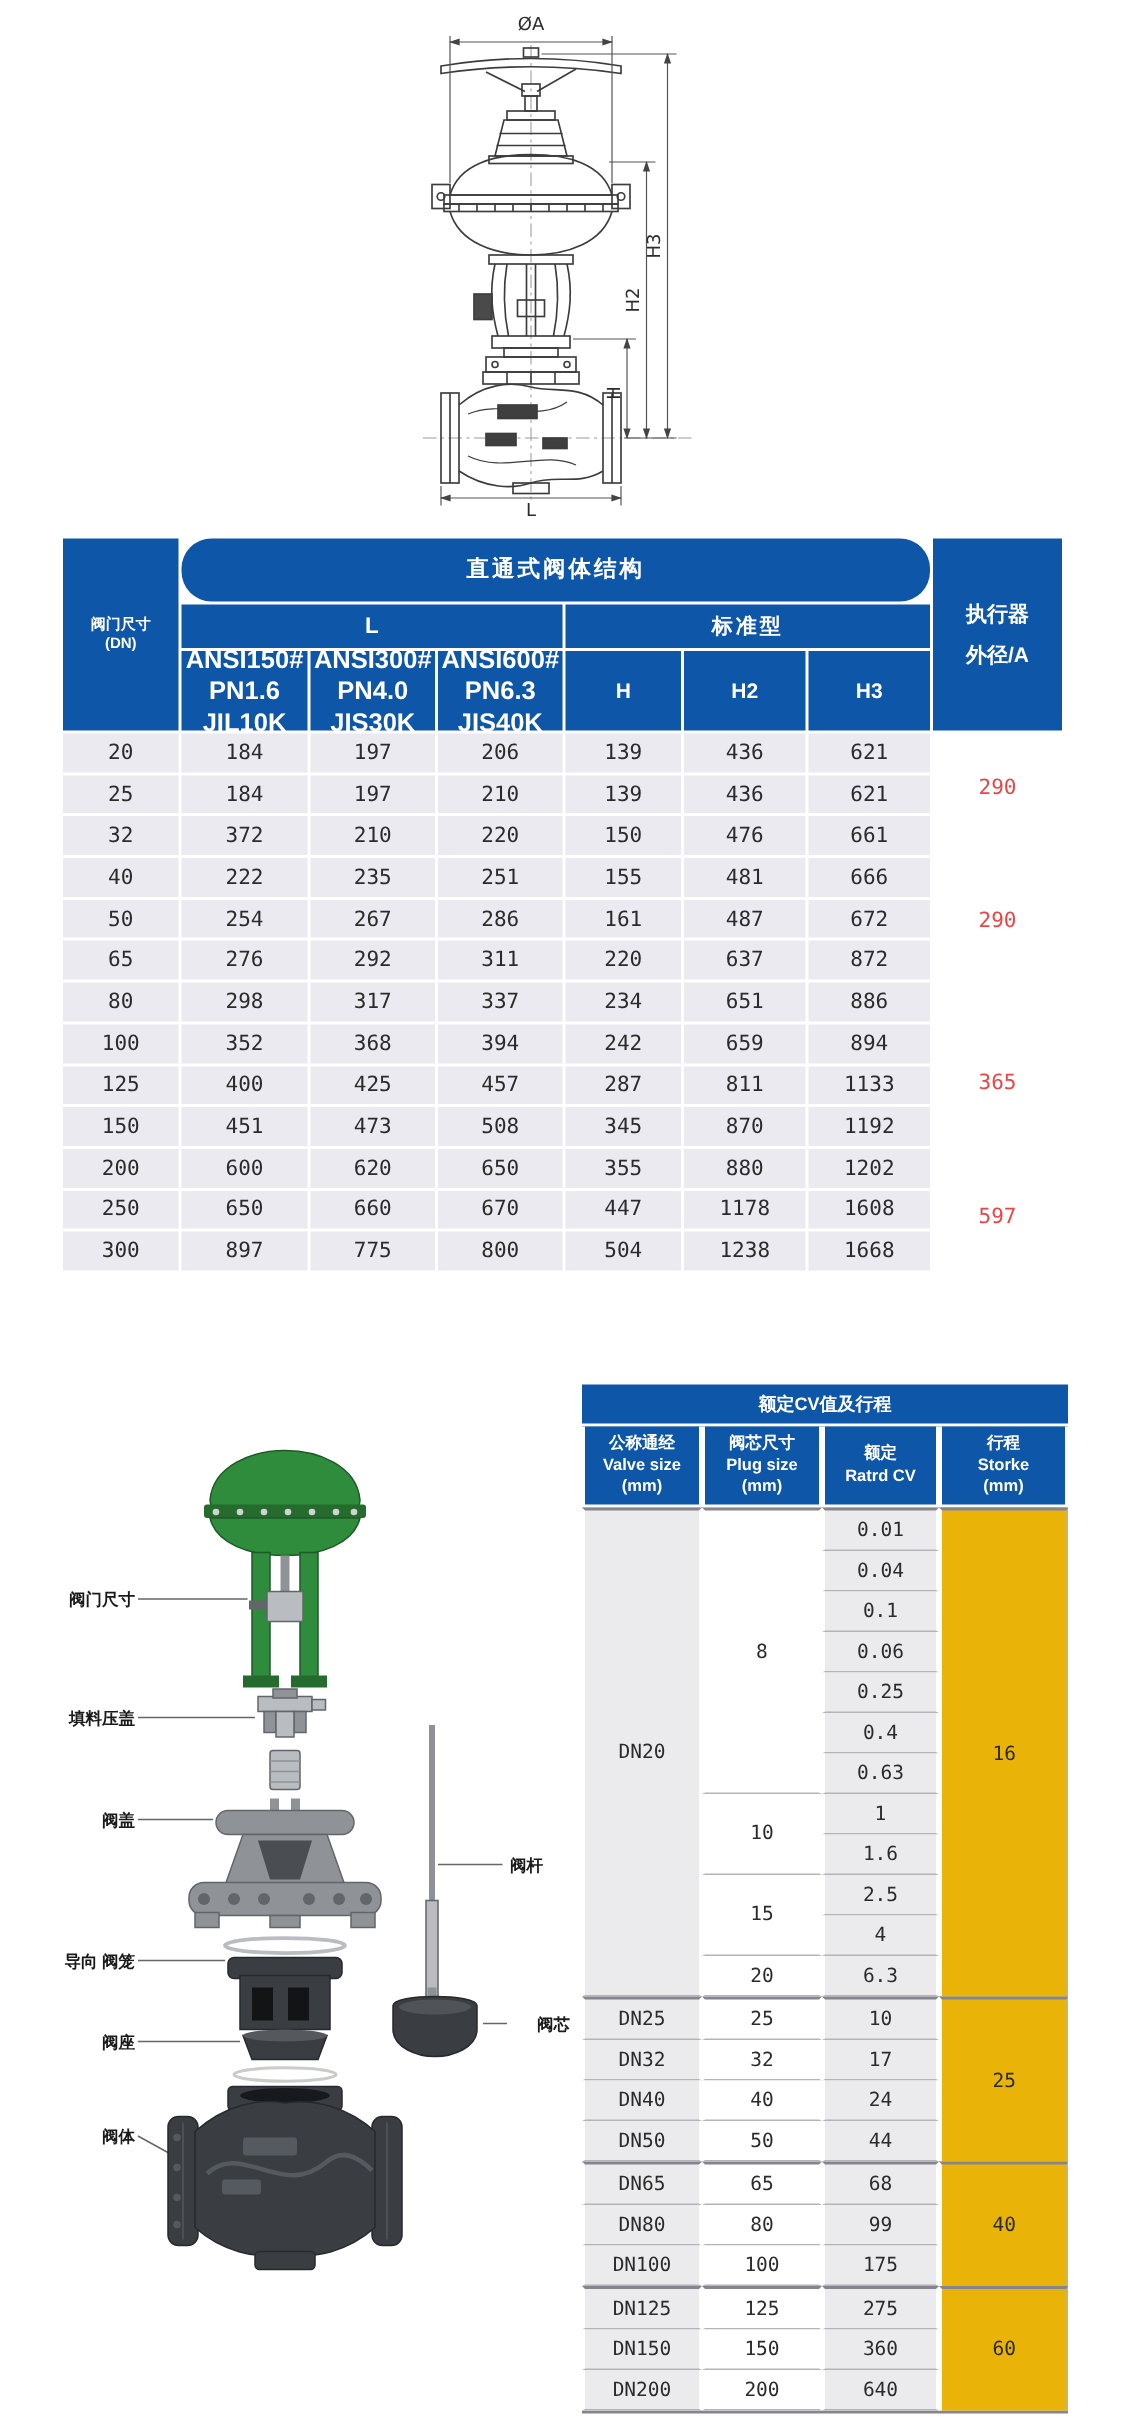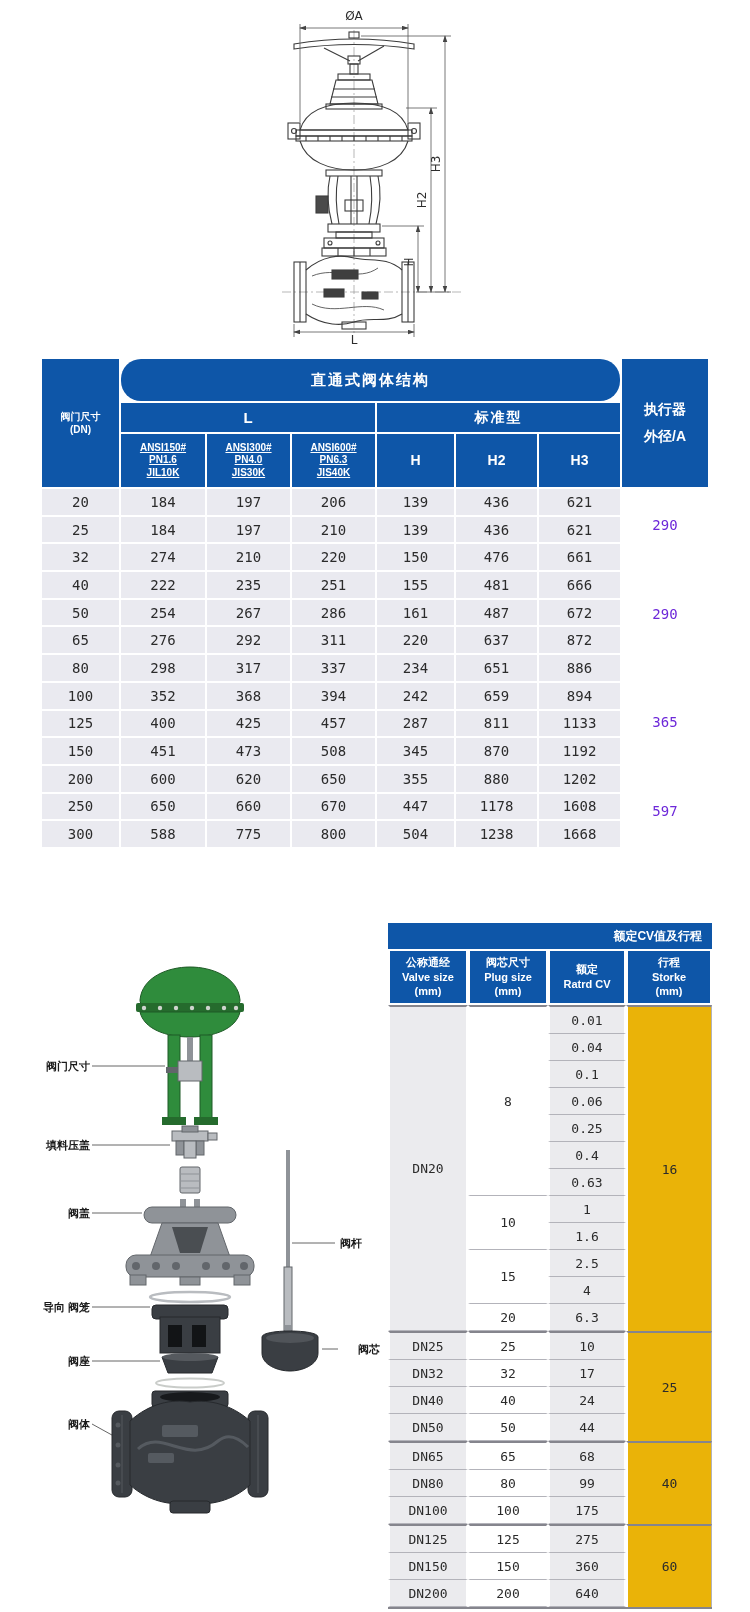--- a/index.html
+++ b/index.html
@@ -24,42 +24,42 @@
     grid-template-columns:77px 84px 83px 83px 77px 81px 81px 86px;
     grid-template-rows:42px 29px 53px;
     column-gap:2px;row-gap:2px;
   }
   .hc{background:var(--blue);color:#fff;display:flex;align-items:center;justify-content:center;
       font-weight:bold;text-align:center;white-space:pre-line;line-height:1.3;}
   .h-dn{grid-row:1/4;grid-column:1;font-size:10px;}
   .h-struct{grid-row:1;grid-column:2/8;font-size:15px;letter-spacing:2px;border-radius:20px;}
   .h-l{grid-row:2;grid-column:2/5;font-size:15px;}
   .h-std{grid-row:2;grid-column:5/8;font-size:14px;letter-spacing:2px;}
-  .h-ansi{grid-row:3;font-size:10px;line-height:1.25;text-decoration:underline;}
+  .h-ansi{grid-row:3;font-size:17px;line-height:1.25;}
   .h-a1{grid-column:2}.h-a2{grid-column:3}.h-a3{grid-column:4}
   .h-h{grid-row:3;font-size:14px;}
   .h-hc1{grid-column:5}.h-hc2{grid-column:6}.h-hc3{grid-column:7}
   .h-act{grid-row:1/4;grid-column:8;font-size:14px;line-height:1.9;}
   #t1-data{display:flex;margin-top:2px;column-gap:2px;}
   #t1-rows{display:flex;flex-direction:column;row-gap:2px;}
   .t1-row{display:grid;grid-template-columns:77px 84px 83px 83px 77px 81px 81px;column-gap:2px;height:25.7px;}
   .t1-cell{background:var(--cellgray);display:flex;align-items:center;justify-content:center;
       font-family:"DejaVu Sans Mono",monospace;font-size:14px;color:#2b2b2b;}
   #t1-act{width:86px;display:flex;flex-direction:column;}
   .t1-act-cell{display:flex;align-items:center;justify-content:center;
-      font-family:"DejaVu Sans Mono",monospace;font-size:14px;color:#6d28d9;flex-basis:0;}
+      font-family:"DejaVu Sans Mono",monospace;font-size:14px;color:#ef4444;flex-basis:0;}
   
   #exploded{position:absolute;left:30px;top:905px;width:345px;height:645px;}
   #exploded svg{position:absolute;left:0;top:0;}
   .dlabel{position:absolute;font-size:11px;font-weight:bold;color:#1a1a1a;white-space:nowrap;}
   
   #cv-wrap{position:absolute;left:388px;top:923px;width:324px;}
   #cv{border-collapse:separate;border-spacing:0;table-layout:fixed;width:324px;border-bottom:2px solid #85858d;}
   #cv td{font-family:"DejaVu Sans Mono",monospace;font-size:13px;color:#2b2b2b;text-align:center;vertical-align:middle;}
-  #cv .cv-title{background:var(--blue);color:#fff;text-align:right;padding:0 10px;height:26px;
+  #cv .cv-title{background:var(--blue);color:#fff;text-align:center;padding:0 10px;height:26px;
       font-family:"Liberation Sans","DejaVu Sans",sans-serif;font-size:12px;font-weight:bold;border-bottom:2px solid #fff;}
   #cv .cv-th{background:var(--blue);color:#fff;text-align:center;white-space:pre-line;height:50px;
       font-family:"Liberation Sans","DejaVu Sans",sans-serif;font-size:11px;line-height:1.35;font-weight:bold;
       border-left:2px solid #fff;border-right:2px solid #fff;border-bottom:2px solid #fff;}
   #cv .c-valve{background:var(--cvgray);border-bottom:1px solid #b3b3ba;border-left:2px solid #fff;border-right:2px solid #fff;}
   #cv .c-plug{background:#fff;border-bottom:1px solid #b3b3ba;border-left:2px solid #fff;border-right:2px solid #fff;}
   #cv .c-cv{background:var(--cvgray);border-bottom:1px solid #b3b3ba;border-left:2px solid #fff;border-right:2px solid #fff;height:24px;}
   #cv .c-str{background:#eab308;border-left:2px solid #fff;border-right:1px solid #b3b3ba;}
   #cv tr.grp td{border-top:2px solid #85858d;}
 </style>
@@ -215,21 +215,21 @@
           <div class="t1-cell">25</div>
           <div class="t1-cell">184</div>
           <div class="t1-cell">197</div>
           <div class="t1-cell">210</div>
           <div class="t1-cell">139</div>
           <div class="t1-cell">436</div>
           <div class="t1-cell">621</div>
         </div>
         <div class="t1-row">
           <div class="t1-cell">32</div>
-          <div class="t1-cell">274</div>
+          <div class="t1-cell">372</div>
           <div class="t1-cell">210</div>
           <div class="t1-cell">220</div>
           <div class="t1-cell">150</div>
           <div class="t1-cell">476</div>
           <div class="t1-cell">661</div>
         </div>
         <div class="t1-row">
           <div class="t1-cell">40</div>
           <div class="t1-cell">222</div>
           <div class="t1-cell">235</div>
@@ -305,21 +305,21 @@
           <div class="t1-cell">250</div>
           <div class="t1-cell">650</div>
           <div class="t1-cell">660</div>
           <div class="t1-cell">670</div>
           <div class="t1-cell">447</div>
           <div class="t1-cell">1178</div>
           <div class="t1-cell">1608</div>
         </div>
         <div class="t1-row">
           <div class="t1-cell">300</div>
-          <div class="t1-cell">588</div>
+          <div class="t1-cell">897</div>
           <div class="t1-cell">775</div>
           <div class="t1-cell">800</div>
           <div class="t1-cell">504</div>
           <div class="t1-cell">1238</div>
           <div class="t1-cell">1668</div>
         </div>
       </div>
     <div id="t1-act">
         <div class="t1-act-cell" style="flex-grow: 2;">290</div>
         <div class="t1-act-cell" style="flex-grow: 3;">290</div>

